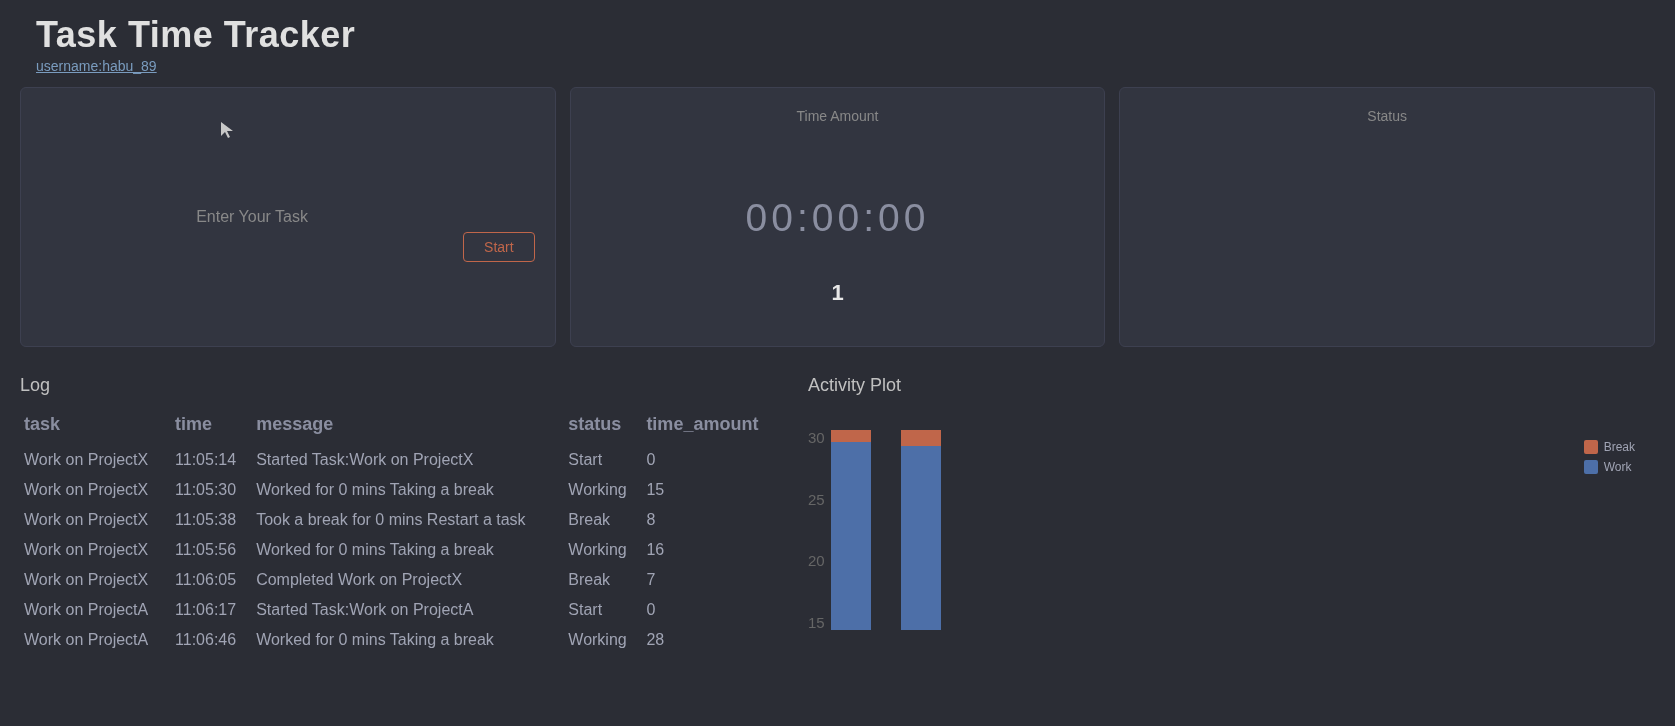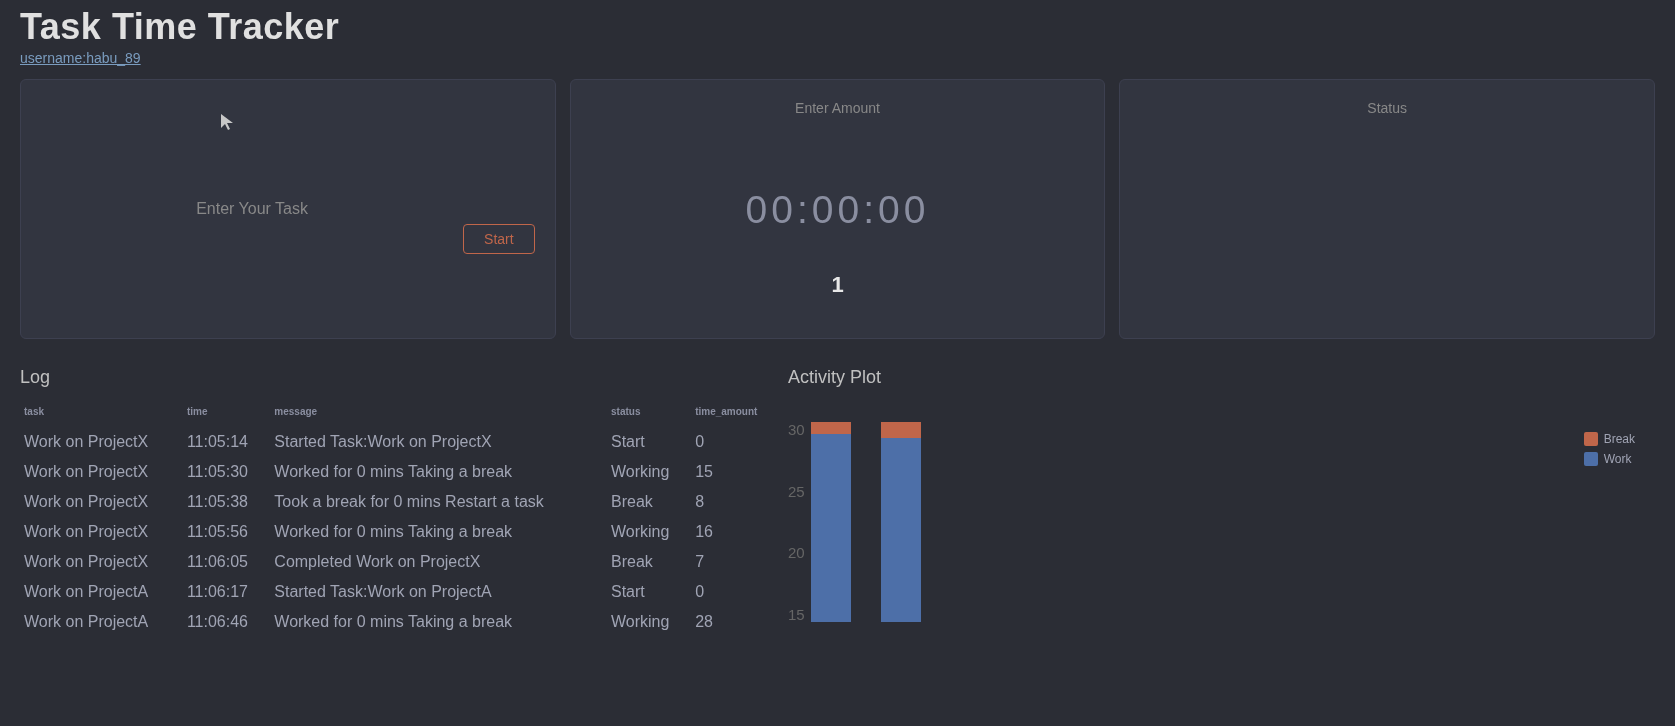--- a/index.html
+++ b/index.html
@@ -7,21 +7,22 @@
     body {
       background-color: #2b2d35;
       color: #c0c0c0;
       font-family: 'Segoe UI', Arial, sans-serif;
       min-height: 726px;
       width: 1675px;
       overflow-x: hidden;
     }
 
     .page-header {
-      padding: 6px 20px 8px 20px;
+      padding: 14px 20px 8px 20px;
+      margin-left: 16px;
     }
 
     .app-title {
       font-size: 36px;
       font-weight: 700;
       color: #e0e0e0;
       letter-spacing: 0.5px;
     }
 
     .username-link {
@@ -138,21 +139,21 @@
       font-weight: 500;
       color: #5a5e6e;
       margin-top: 40px;
     }
 
     
     .bottom-section {
       display: flex;
       flex-direction: row;
       padding: 20px 20px 0 20px;
-      gap: 8px;
+      gap: 28px;
       margin-top: 8px;
     }
 
     .log-section {
       flex: 0 0 760px;
       min-width: 0;
     }
 
     .section-title {
       font-size: 18px;
@@ -166,21 +167,21 @@
       border-collapse: collapse;
       font-size: 13px;
     }
 
     .log-table th {
       color: #8a8ea0;
       font-weight: 600;
       text-align: left;
       padding: 4px 8px 10px 4px;
       border-bottom: none;
-      font-size: 10px;
+      font-size: 18px;
     }
 
     .log-table td {
       color: #a0a4b4;
       padding: 6px 8px 6px 4px;
       vertical-align: middle;
       font-size: 16px;
     }
 
     
@@ -300,21 +301,21 @@
     <svg class="cursor-icon" viewBox="0 0 16 20" fill="none" xmlns="http://www.w3.org/2000/svg">
       <path d="M2 2 L2 16 L6 12 L9 18 L11 17 L8 11 L14 11 Z" fill="#c8c8c8"></path>
     </svg>
     <div class="task-input-area">
       <input class="task-input" type="text" value="" placeholder="Enter Your Task" style="">
       <button class="start-btn">Start</button>
     </div>
   </div>
 
   <div class="card time-card">
-    <span class="card-label">Enter Amount</span>
+    <span class="card-label">Time Amount</span>
     <div class="time-display">00:00:00</div>
     <div class="time-count">1</div>
   </div>
 
   <div class="card status-card">
     <span class="card-label">Status</span>
   </div>
 
 </div>
 

